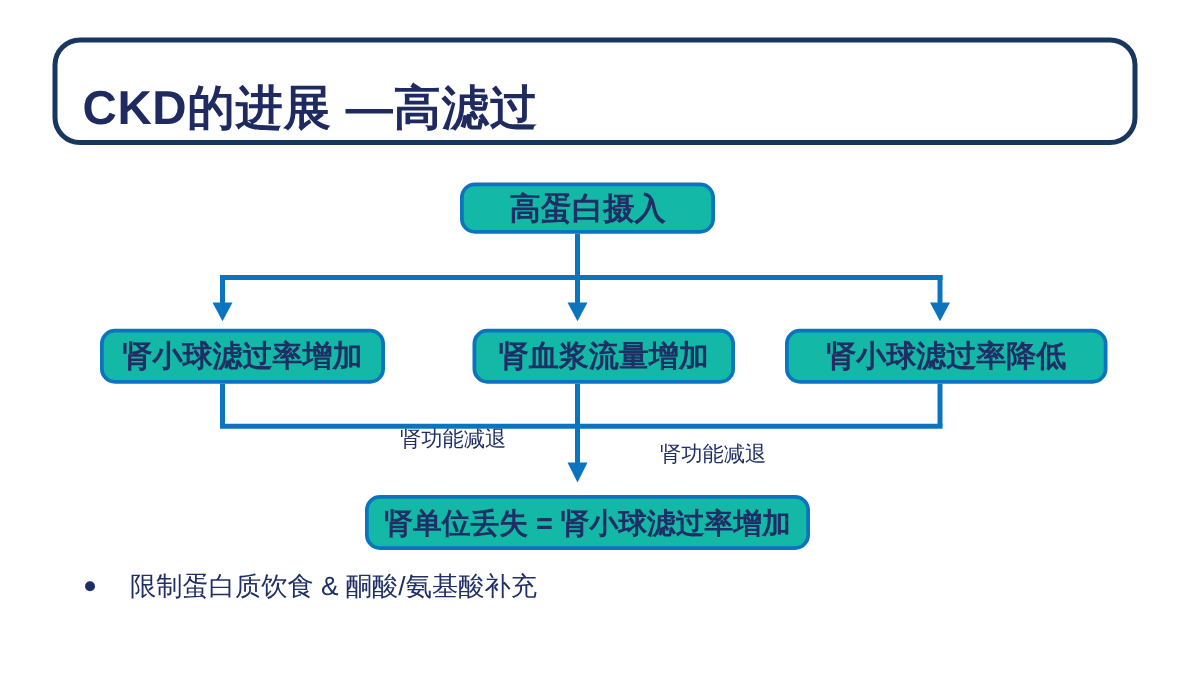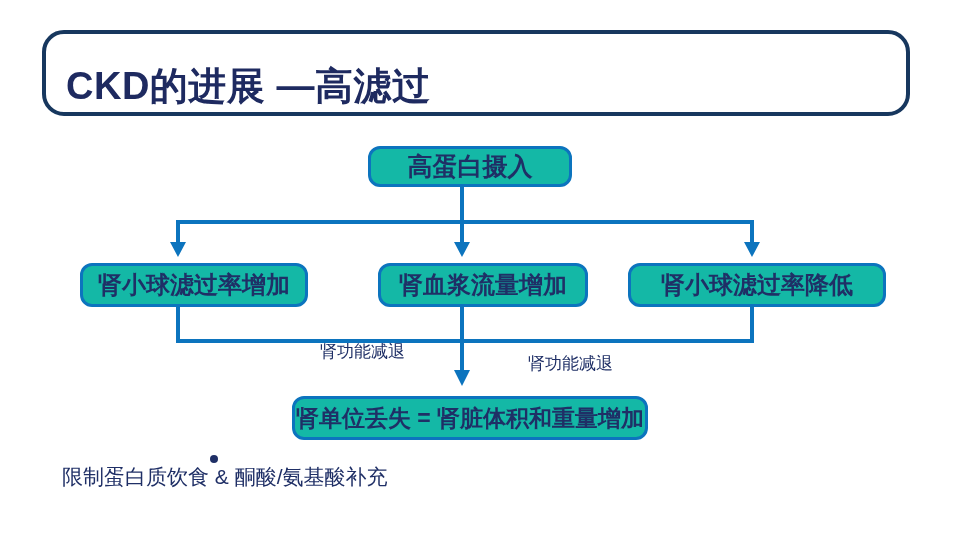--- a/index.html
+++ b/index.html
@@ -30,21 +30,21 @@
   .node-b2     { left:366px; top:263px; width:210px; height:44px; font-size:24px;margin-left:12px; }
   .node-b3     { left:628px; top:263px; width:258px; height:44px; font-size:24px; }
   .node-result { left:292px; top:396px; width:356px; height:44px; font-size:23px; }
   .edge-label {
     position:absolute; font-size:17px; color:#1F2F66; white-space:nowrap;
   }
   .label-1 { left:320px; top:340px; }
   .label-2 { left:499px; top:352px;margin-left:29px; }
   .notes { position:absolute; left:62px; top:448px; color:#1F2F66; }
   .notes-heading { font-size:22px; font-weight:bold; }
-  .bullet-row { display:flex; align-items:center; margin-top:7px; font-size:21px;flex-direction:column; }
+  .bullet-row { display:flex; align-items:center; margin-top:7px; font-size:21px; }
   .bullet-dot {
     width:8px; height:8px; border-radius:50%; background:#1F2F66;
     margin-left:6px; margin-right:28px; flex:0 0 auto;
   }
 </style>
 </head>
 <body>
 
 <div class="slide">
 
@@ -89,21 +89,21 @@
 
   <div class="flow-box node-b3">
     <span>肾小球滤过率降低</span>
   </div>
 
   <div class="edge-label label-1">肾功能减退</div>
 
   <div class="edge-label label-2">肾功能减退</div>
 
   <div class="flow-box node-result">
-    <span>肾单位丢失 = 肾脏体积和重量增加</span>
+    <span>肾单位丢失 = 肾小球滤过率增加</span>
   </div>
 
   <div class="notes">
     <div class="bullet-row">
       <span class="bullet-dot"></span>
       <span>限制蛋白质饮食 &amp; 酮酸/氨基酸补充</span>
     </div>
   </div>
 
 </div>

